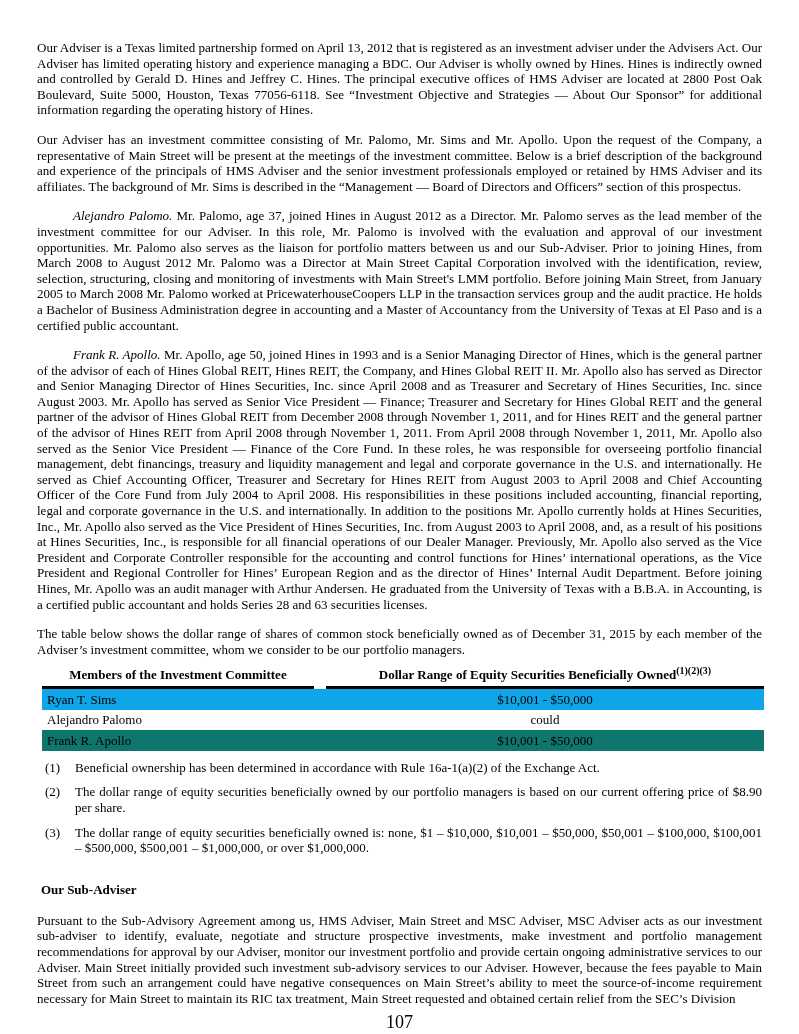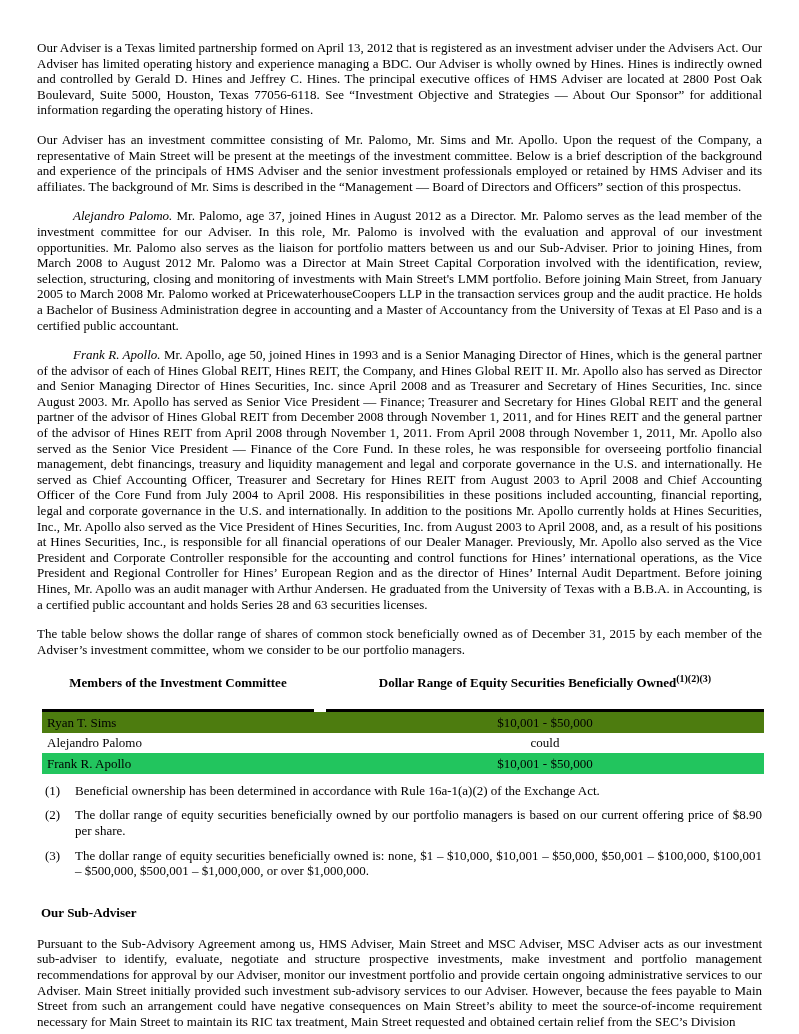--- a/index.html
+++ b/index.html
@@ -39,21 +39,21 @@
   }
   .thead {
     display: flex;
     column-gap: 12px;
     font-weight: bold;
     align-items: flex-end;
   }
   .th {
     border-bottom: 3px solid #000000;
     text-align: center;
-    padding-bottom: 19px;
+    padding-bottom: 4px;
     line-height: 15px;
   }
   .th-name  { width: 272px; }
   .th-value { flex: 1; }
   .trow {
     display: flex;
     align-items: center;
     height: 20.5px;
   }
   .td-name {
@@ -107,36 +107,36 @@
 <div class="page">
 
   <p class="para">Our Adviser is a Texas limited partnership formed on April 13, 2012 that is registered as an investment adviser under the Advisers Act. Our Adviser has limited operating history and experience managing a BDC. Our Adviser is wholly owned by Hines. Hines is indirectly owned and controlled by Gerald D. Hines and Jeffrey C. Hines. The principal executive offices of HMS Adviser are located at 2800 Post Oak Boulevard, Suite 5000, Houston, Texas 77056-6118. See “Investment Objective and Strategies — About Our Sponsor” for additional information regarding the operating history of Hines.</p>
 
   <p class="para">Our Adviser has an investment committee consisting of Mr. Palomo, Mr. Sims and Mr. Apollo. Upon the request of the Company, a representative of Main Street will be present at the meetings of the investment committee. Below is a brief description of the background and experience of the principals of HMS Adviser and the senior investment professionals employed or retained by HMS Adviser and its affiliates. The background of Mr. Sims is described in the “Management — Board of Directors and Officers” section of this prospectus.</p>
 
   <p class="para"><span class="lead">Alejandro Palomo.</span><span> Mr. Palomo, age 37, joined Hines in August 2012 as a Director. Mr. Palomo serves as the lead member of the investment committee for our Adviser. In this role, Mr. Palomo is involved with the evaluation and approval of our investment opportunities. Mr. Palomo also serves as the liaison for portfolio matters between us and our Sub-Adviser. Prior to joining Hines, from March 2008 to August 2012 Mr. Palomo was a Director at Main Street Capital Corporation involved with the identification, review, selection, structuring, closing and monitoring of investments with Main Street's LMM portfolio. Before joining Main Street, from January 2005 to March 2008 Mr. Palomo worked at PricewaterhouseCoopers LLP in the transaction services group and the audit practice. He holds a Bachelor of Business Administration degree in accounting and a Master of Accountancy from the University of Texas at El Paso and is a certified public accountant.</span></p>
 
   <p class="para"><span class="lead">Frank R. Apollo.</span><span> Mr. Apollo, age 50, joined Hines in 1993 and is a Senior Managing Director of Hines, which is the general partner of the advisor of each of Hines Global REIT, Hines REIT, the Company, and Hines Global REIT II. Mr. Apollo also has served as Director and Senior Managing Director of Hines Securities, Inc. since April 2008 and as Treasurer and Secretary of Hines Securities, Inc. since August 2003. Mr. Apollo has served as Senior Vice President — Finance; Treasurer and Secretary for Hines Global REIT and the general partner of the advisor of Hines Global REIT from December 2008 through November 1, 2011, and for Hines REIT and the general partner of the advisor of Hines REIT from April 2008 through November 1, 2011. From April 2008 through November 1, 2011, Mr. Apollo also served as the Senior Vice President — Finance of the Core Fund. In these roles, he was responsible for overseeing portfolio financial management, debt financings, treasury and liquidity management and legal and corporate governance in the U.S. and internationally. He served as Chief Accounting Officer, Treasurer and Secretary for Hines REIT from August 2003 to April 2008 and Chief Accounting Officer of the Core Fund from July 2004 to April 2008. His responsibilities in these positions included accounting, financial reporting, legal and corporate governance in the U.S. and internationally. In addition to the positions Mr. Apollo currently holds at Hines Securities, Inc., Mr. Apollo also served as the Vice President of Hines Securities, Inc. from August 2003 to April 2008, and, as a result of his positions at Hines Securities, Inc., is responsible for all financial operations of our Dealer Manager. Previously, Mr. Apollo also served as the Vice President and Corporate Controller responsible for the accounting and control functions for Hines’ international operations, as the Vice President and Regional Controller for Hines’ European Region and as the director of Hines’ Internal Audit Department. Before joining Hines, Mr. Apollo was an audit manager with Arthur Andersen. He graduated from the University of Texas with a B.B.A. in Accounting, is a certified public accountant and holds Series 28 and 63 securities licenses.</span></p>
 
-  <p class="para" style="margin-bottom:18px;">The table below shows the dollar range of shares of common stock beneficially owned as of December 31, 2015 by each member of the Adviser’s investment committee, whom we consider to be our portfolio managers.</p>
+  <p class="para" style="margin-bottom:10px;">The table below shows the dollar range of shares of common stock beneficially owned as of December 31, 2015 by each member of the Adviser’s investment committee, whom we consider to be our portfolio managers.</p>
 
   <div class="ownership-table">
     <div class="thead">
       <div class="th th-name">Members of the Investment Committee</div>
       <div class="th th-value"><span>Dollar Range of Equity Securities Beneficially Owned</span><sup class="fn-ref">(1)(2)(3)</sup></div>
     </div>
-    <div class="trow" style="background: #4d7c0f;">
+    <div class="trow" style="background: #0ea5e9;">
       <div class="td-name">Ryan T. Sims</div>
       <div class="td-value">$10,001 - $50,000</div>
     </div>
     <div class="trow">
       <div class="td-name">Alejandro Palomo</div>
       <div class="td-value">could</div>
     </div>
-    <div class="trow" style="background: #22c55e; font-family: Liberation Serif, serif;">
+    <div class="trow" style="background: #0f766e; font-family: Liberation Serif, serif;">
       <div class="td-name">Frank R. Apollo</div>
       <div class="td-value">$10,001 - $50,000</div>
     </div>
   </div>
 
   <div style="margin-top:9px;">
     <div class="footnote">
       <div class="fn-marker">(1)</div>
       <div class="fn-text">Beneficial ownership has been determined in accordance with Rule 16a-1(a)(2) of the Exchange Act.</div>
     </div>

